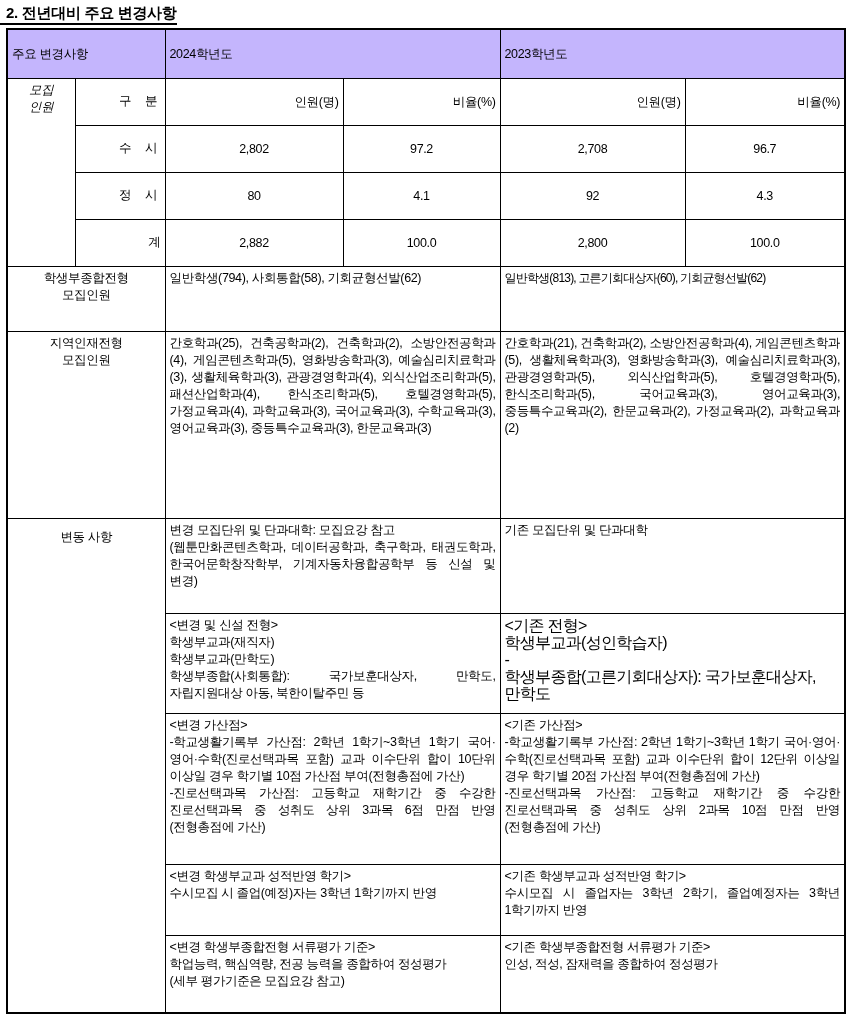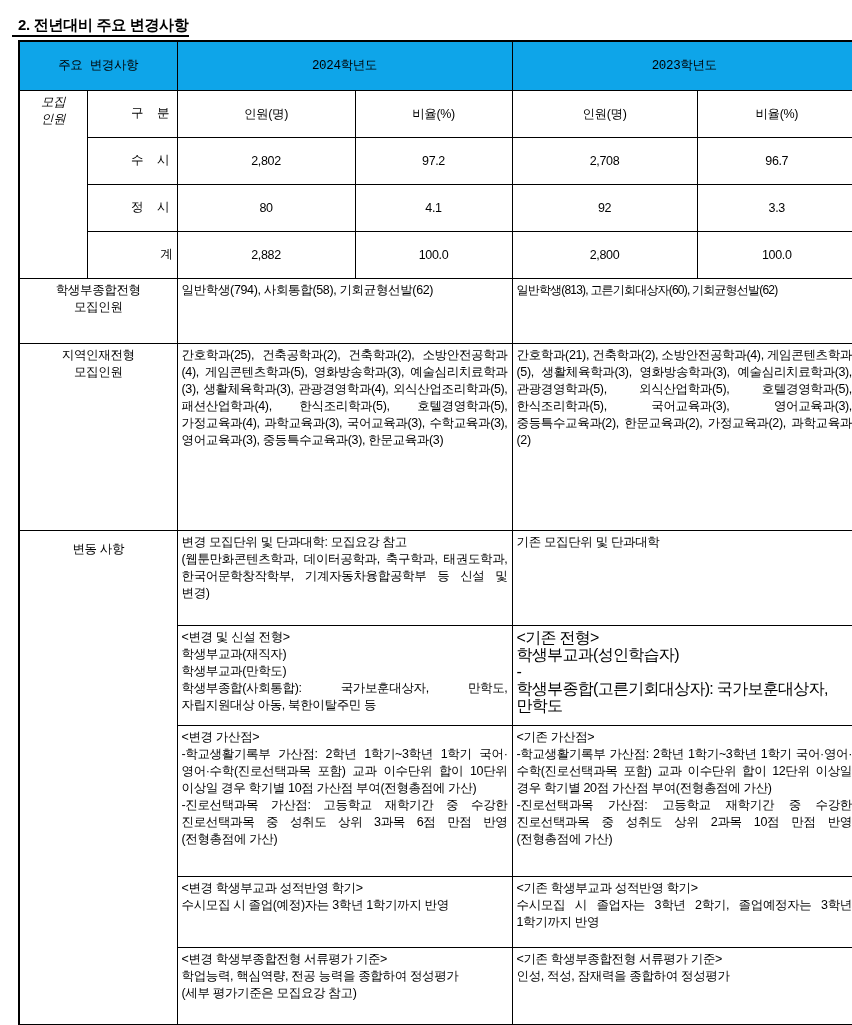--- a/index.html
+++ b/index.html
@@ -13,21 +13,21 @@
     height: 1025px;
     font-family: "Liberation Sans", "DejaVu Sans", sans-serif;
     color: #000000;
     overflow: hidden;
   }
   .page {
     position: relative;
     width: 852px;
     height: 1025px;
     box-sizing: border-box;
-    padding: 12px;
+    padding: 0;
   }
 
   
   .doc-title {
     font-size: 15px;
     font-weight: bold;
     line-height: 18px;
     padding: 2px 0 1px 6px;
     margin: 0;
     display: inline-block;
@@ -53,32 +53,30 @@
     font-size: 12.5px;
     line-height: 17px;
     font-weight: normal;
     letter-spacing: -0.35px;
     word-break: keep-all;
     overflow-wrap: break-word;
   }
 
   
   .hdr {
-    background: #0ea5e9;
-    text-align: center;
+    background: #c4b5fd;
     vertical-align: middle !important;
     font-weight: bold;
     font-size: 13px;
     height: 42px;
-    font-family: Liberation Mono, monospace;
   }
 
   
   .subhdr {
-    text-align: center;
+    text-align: right;
     vertical-align: middle !important;
     height: 40px;
     font-size: 13px;
   }
 
   
   .numcell {
     text-align: center;
     vertical-align: middle !important;
     height: 40px;
@@ -182,21 +180,21 @@
         <td class="numcell">97.2</td>
         <td class="numcell">2,708</td>
         <td class="numcell">96.7</td>
       </tr>
 
       <tr>
         <td class="numcell rowlabel spaced">정 시</td>
         <td class="numcell">80</td>
         <td class="numcell">4.1</td>
         <td class="numcell">92</td>
-        <td class="numcell">3.3</td>
+        <td class="numcell">4.3</td>
       </tr>
 
       <tr>
         <td class="numcell rowlabel">계</td>
         <td class="numcell">2,882</td>
         <td class="numcell">100.0</td>
         <td class="numcell">2,800</td>
         <td class="numcell">100.0</td>
       </tr>
 

